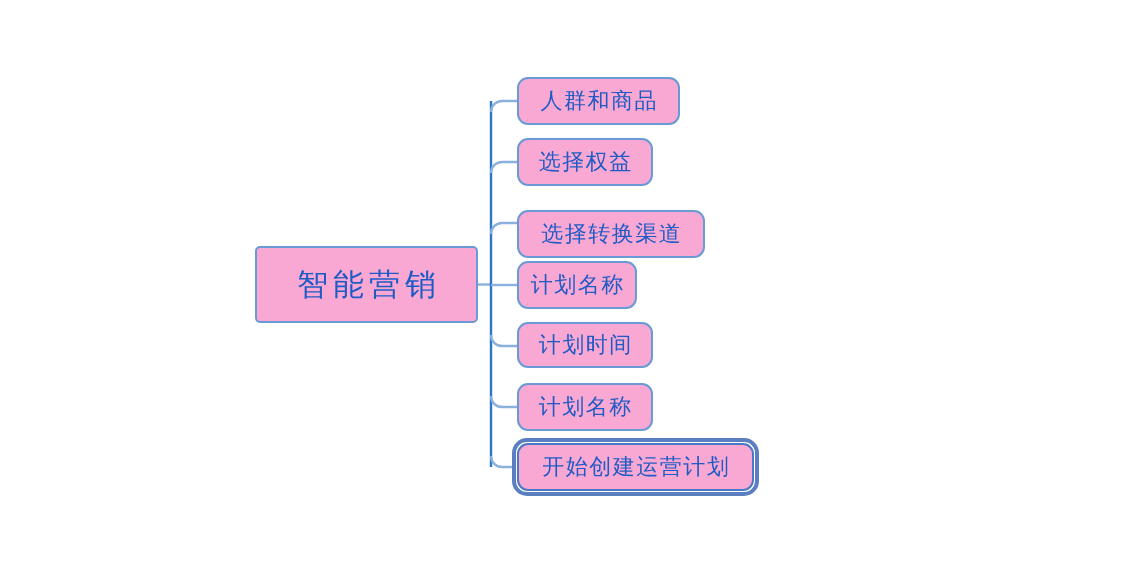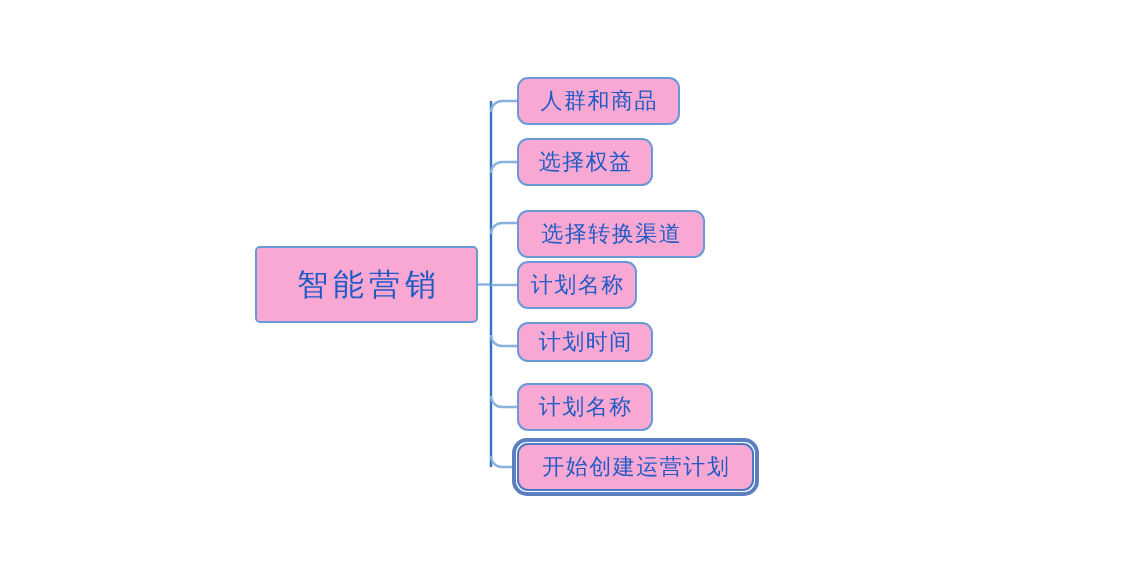--- a/index.html
+++ b/index.html
@@ -90,21 +90,21 @@
       </div>
       <div class="node node-child" style="left: 517px; top: 138px; width: 136px; height: 48px;">
         <span>选择权益</span>
       </div>
       <div class="node node-child" style="left: 517px; top: 210px; width: 188px; height: 48px;">
         <span>选择转换渠道</span>
       </div>
       <div class="node node-child" style="left: 517px; top: 261px; width: 120px; height: 48px;">
         <span>计划名称</span>
       </div>
-      <div class="node node-child" style="left: 517px; top: 322px; width: 136px; height: 40px; justify-content: center;">
+      <div class="node node-child" style="left: 517px; top: 322px; width: 136px; height: 46px; justify-content: center;">
         <span>计划时间</span>
       </div>
       <div class="node node-child" style="left: 517px; top: 383px; width: 136px; height: 48px;">
         <span>计划名称</span>
       </div>
       <div class="node-selected-frame" style="left: 512px; top: 438px; width: 247px; height: 58px;"></div>
       <div class="node node-child is-selected" style="left: 517px; top: 443px; width: 237px; height: 48px;">
         <span>开始创建运营计划</span>
       </div>
     </div>

